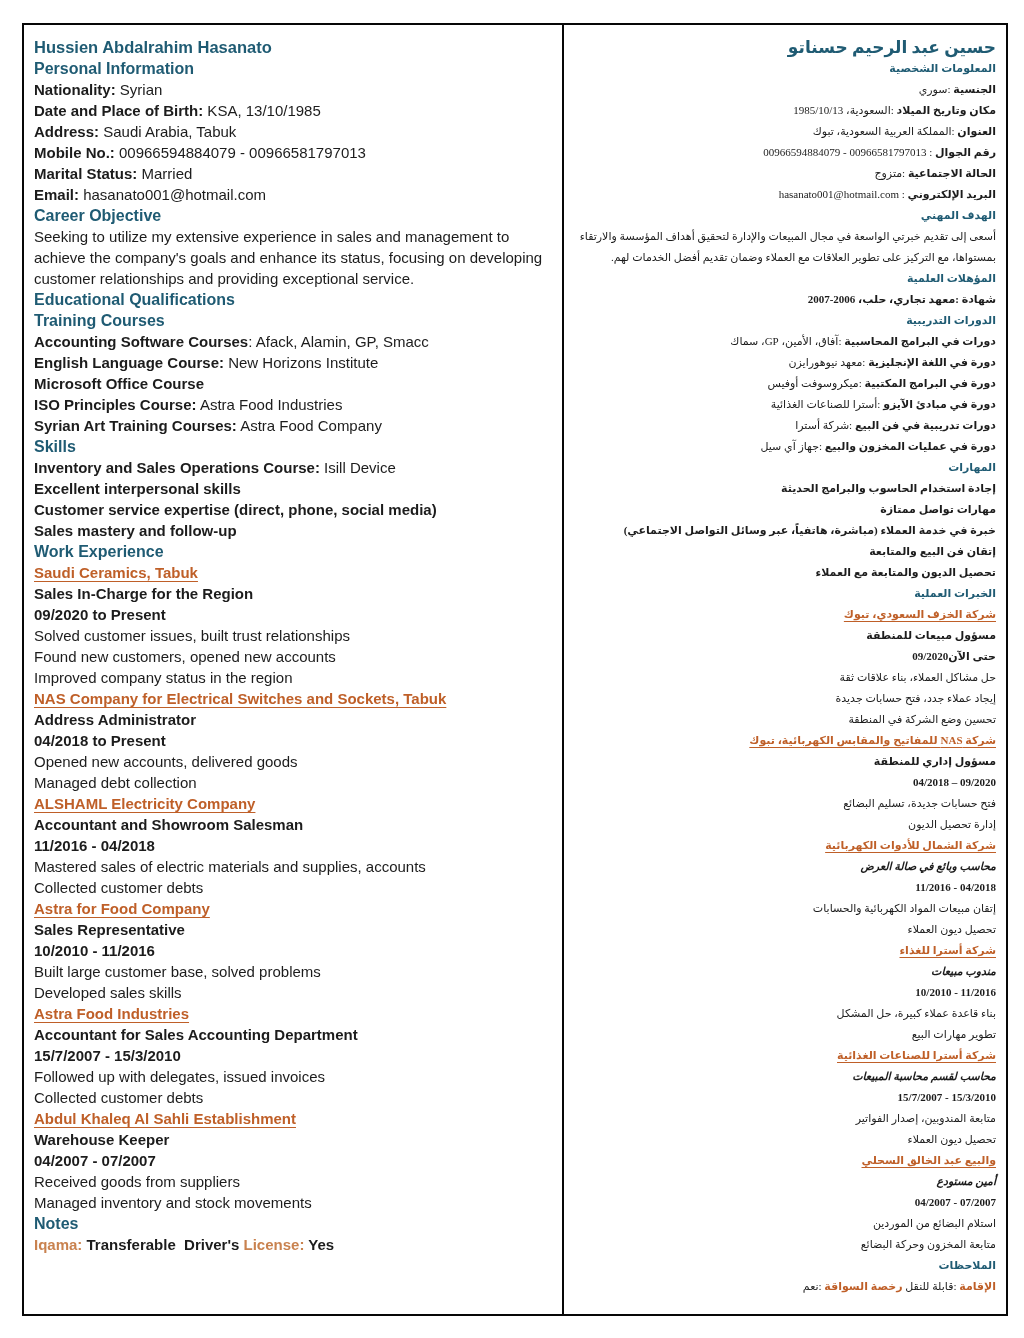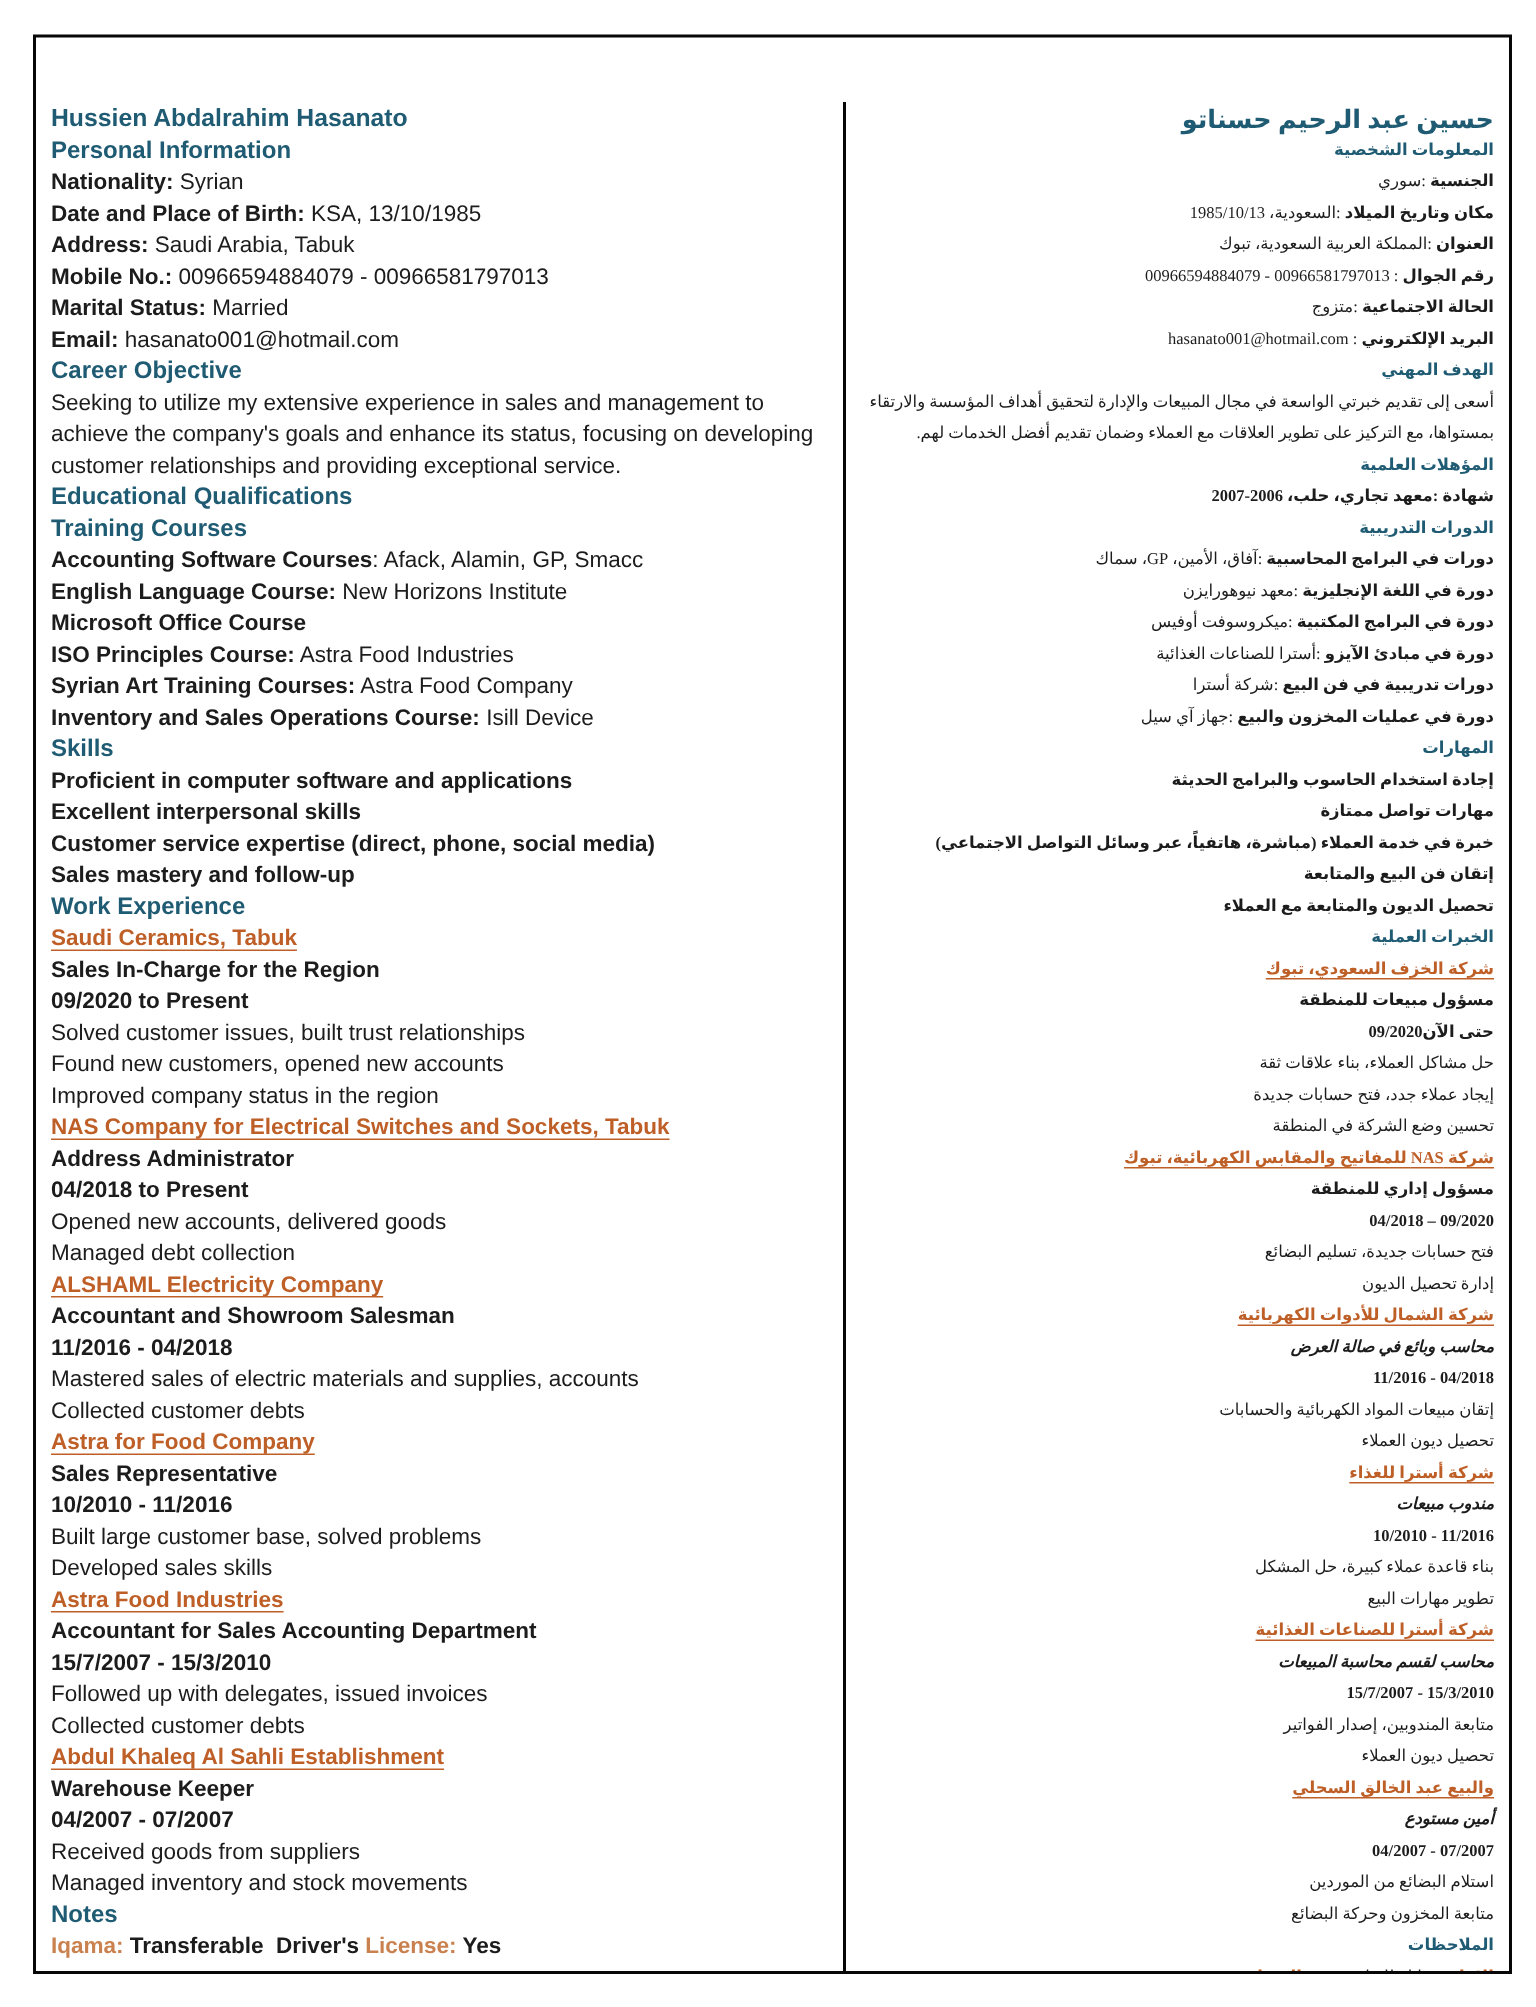--- a/index.html
+++ b/index.html
@@ -3,21 +3,21 @@
 <meta charset="utf-8">
 <style>
   html,body{margin:0;padding:0;background:#ffffff;}
   body{width:1024px;height:1338px;position:relative;overflow:hidden;}
   .page{
     box-sizing:border-box;
     position:absolute;left:22px;top:23px;width:986px;height:1293px;
     border:2px solid #070707;background:#ffffff;
     display:flex;flex-direction:row;
   }
-  .col{box-sizing:border-box;overflow:hidden;padding-top:1px;margin-top:43px;}
+  .col{box-sizing:border-box;overflow:hidden;padding-top:12px;}
   .col.en{
     width:540px;border-right:2px solid #070707;
     padding-left:10px;padding-right:8px;
     font-family:"Liberation Sans", sans-serif;
     direction:ltr;text-align:left;
   }
   .col.ar{
     flex:1;
     padding-right:10px;padding-left:12px;
     font-family:"Liberation Serif","DejaVu Sans", serif;
@@ -53,23 +53,22 @@
       <div class="line l-kv"><span class="lbl">Email:</span><span class="val"> hasanato001@hotmail.com</span></div>
       <div class="line l-section"><span>Career Objective</span></div>
       <div class="line l-objective"><span>Seeking to utilize my extensive experience in sales and management to achieve the company's goals and enhance its status, focusing on developing customer relationships and providing exceptional service.</span></div>
       <div class="line l-section"><span>Educational Qualifications</span></div>
       <div class="line l-section"><span>Training Courses</span></div>
       <div class="line l-kv"><span class="lbl">Accounting Software Courses</span><span class="val">: Afack, Alamin, GP, Smacc</span></div>
       <div class="line l-kv"><span class="lbl">English Language Course:</span><span class="val"> New Horizons Institute</span></div>
       <div class="line l-bold"><span>Microsoft Office Course</span></div>
       <div class="line l-kv"><span class="lbl">ISO Principles Course:</span><span class="val"> Astra Food Industries</span></div>
       <div class="line l-kv"><span class="lbl">Syrian Art Training Courses:</span><span class="val"> Astra Food Company</span></div>
+      <div class="line l-section"><span>Skills</span></div>
       <div class="line l-kv"><span class="lbl">Inventory and Sales Operations Course:</span><span class="val"> Isill Device</span></div>
-      <div class="line l-section"><span>Skills</span></div>
-      <div class="line l-bold"><span>Proficient in computer software and applications</span></div>
       <div class="line l-bold"><span>Excellent interpersonal skills</span></div>
       <div class="line l-bold"><span>Customer service expertise (direct, phone, social media)</span></div>
       <div class="line l-bold"><span>Sales mastery and follow-up</span></div>
       <div class="line l-section"><span>Work Experience</span></div>
       <div class="line l-company"><span>Saudi Ceramics, Tabuk</span></div>
       <div class="line l-bold"><span>Sales In-Charge for the Region</span></div>
       <div class="line l-date"><span>09/2020 to Present</span></div>
       <div class="line l-text"><span>Solved customer issues, built trust relationships</span></div>
       <div class="line l-text"><span>Found new customers, opened new accounts</span></div>
       <div class="line l-text"><span>Improved company status in the region</span></div>

